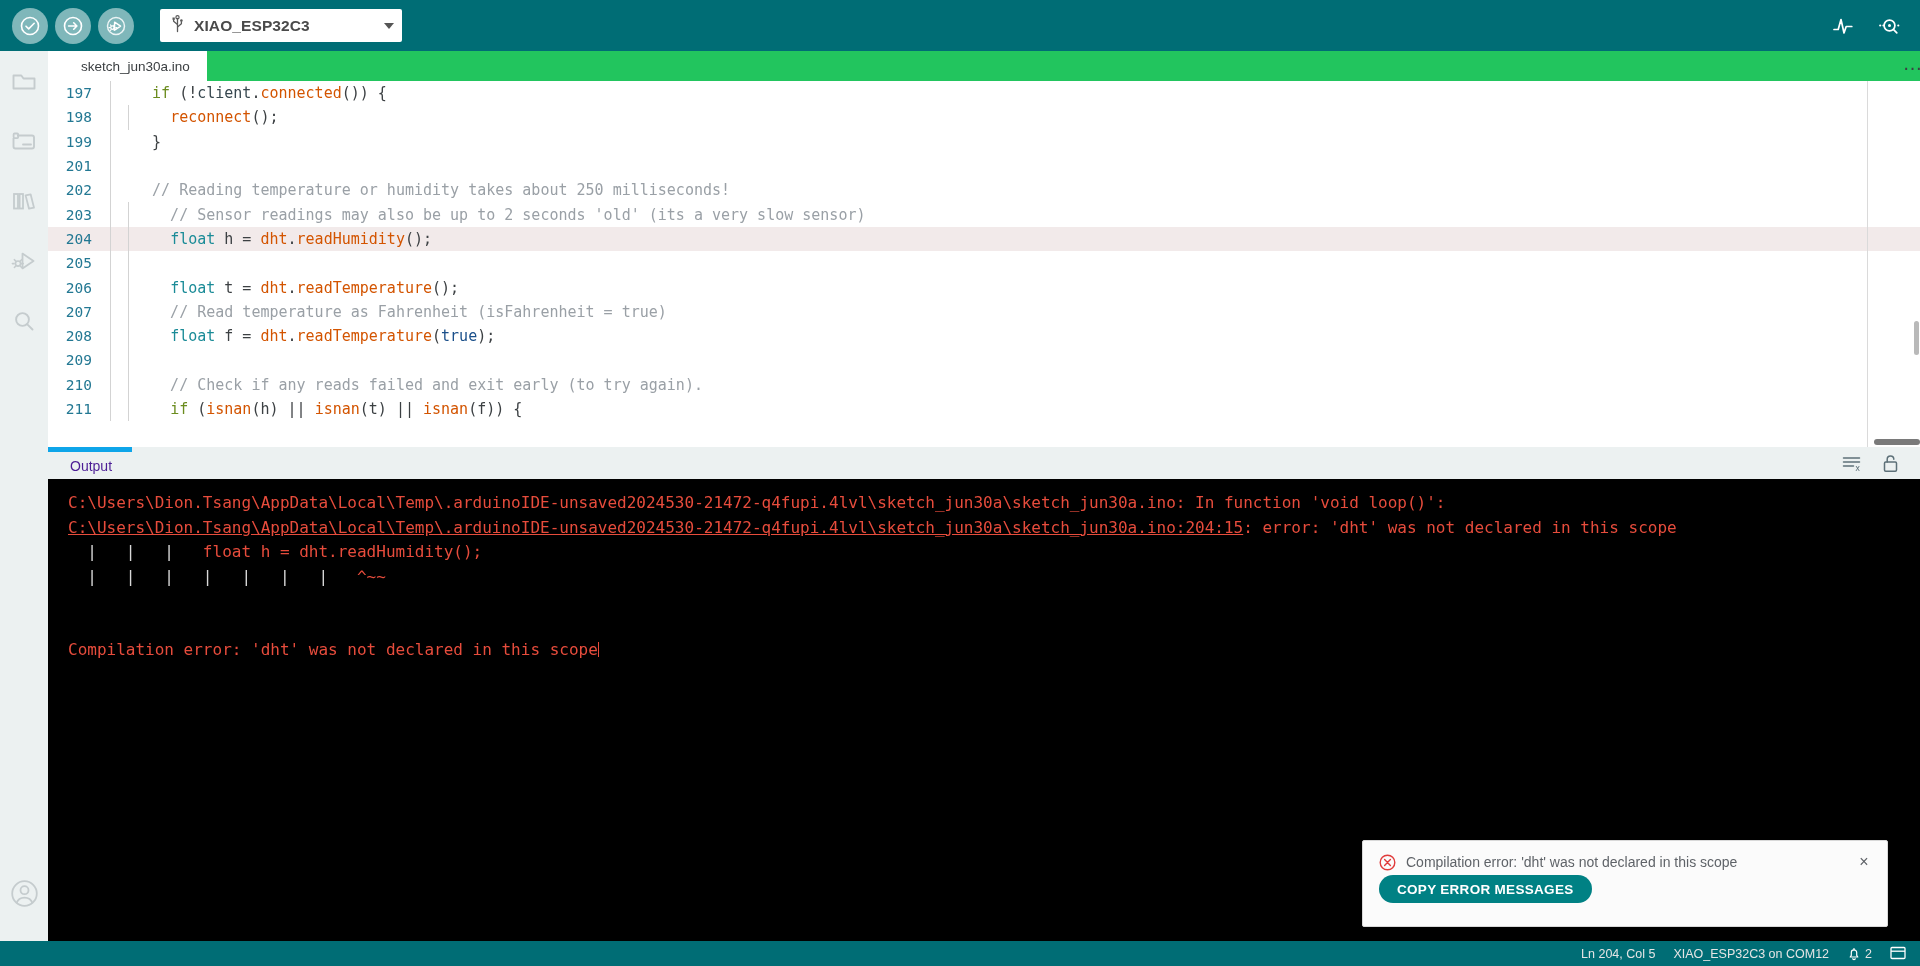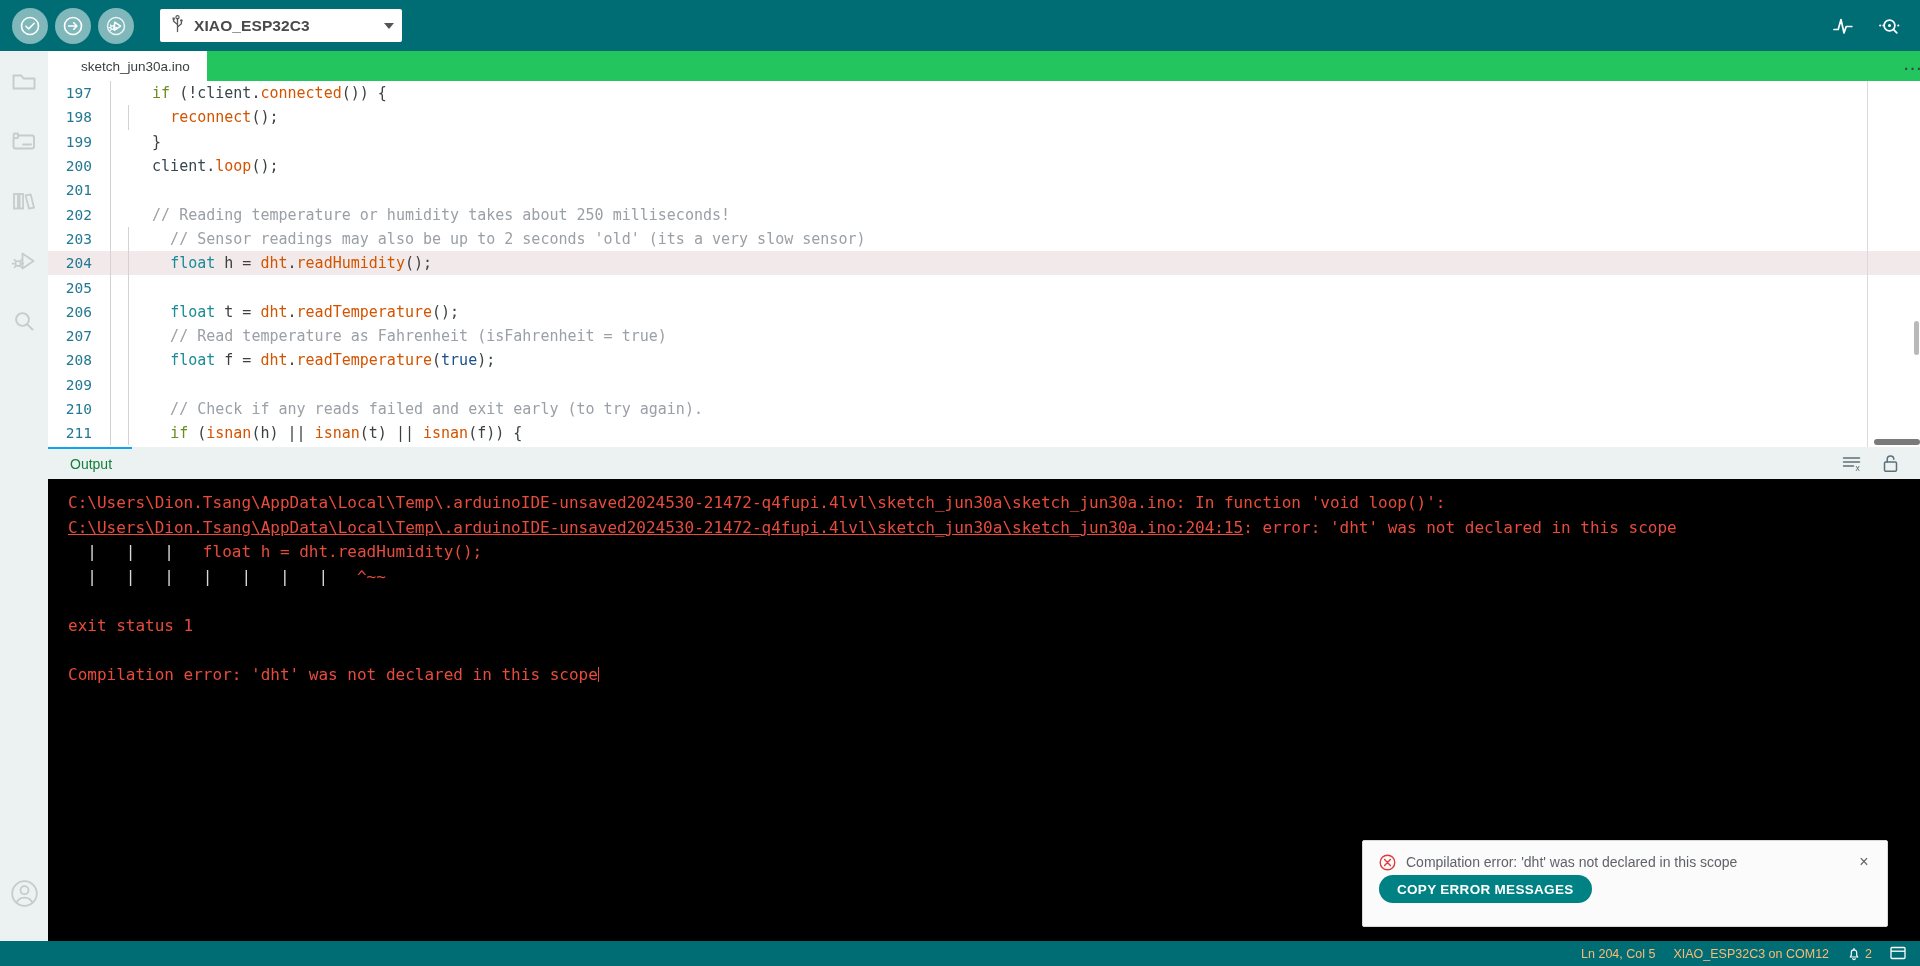--- a/index.html
+++ b/index.html
@@ -107,21 +107,21 @@
     background: #b9b9b9; border-radius: 3px; cursor: pointer;
   }
 
   
   .panel-header {
     position: absolute; left: 48px; top: 447px; width: 1872px; height: 32px;
     background: #ecf1f1; display: flex; align-items: center;
   }
   .panel-tab {
     height: 100%; display: flex; align-items: center; padding: 0 20px 0 22px;
-    font-size: 14px; color: #15803d; border-top: 2px solid #0ea5e9; cursor: pointer;
+    font-size: 14px; color: #4c1d95; border-top: 5px solid #0ea5e9; cursor: pointer;
   }
   .panel-actions { margin-left: auto; display: flex; align-items: center; gap: 20px; margin-right: 21px; }
   .panel-actions span { cursor: pointer; display: flex; }
 
   .console {
     position: absolute; left: 48px; top: 479px; width: 1872px; height: 462px;
     background: #000000; overflow: hidden;
     font-family: "DejaVu Sans Mono", monospace; font-size: 16px;
     padding: 14px 0 0 20px;
   }
@@ -152,21 +152,21 @@
   .toast-btn {
     background: #008184; color: #ffffff; border: none; border-radius: 16px;
     height: 28px; padding: 0 18px; font-size: 13.5px; font-weight: bold;
     letter-spacing: 0.3px; cursor: pointer; font-family: "Liberation Sans", sans-serif;
   }
 
   
   .statusbar {
     position: absolute; left: 0; bottom: 0; width: 1920px; height: 25px;
     background: #006d75; display: flex; align-items: center; justify-content: flex-end;
-    color: #fdba74; font-size: 12.5px; gap: 18px; padding-right: 14px;
+    color: #e5e5e5; font-size: 12.5px; gap: 18px; padding-right: 14px;
   }
   .sb-item { display: flex; align-items: center; gap: 4px; white-space: nowrap; }
   .sb-click { cursor: pointer; }
 </style>
 </head>
 <body>
 
 <div id="app">
 
   <div class="toolbar">
@@ -277,21 +277,20 @@
     <div class="tabbar-more">
       <span>…</span>
     </div>
   </div>
 
   <div class="editor">
     <div id="code-body">
         <div class="code-line"><span class="ln">197</span><span class="gutter-gap"><span class="ig" style="left: 14px;"></span></span><span class="code-txt"><span class="t-punct">  </span><span class="t-key">if</span><span class="t-punct"> (!</span><span class="t-var">client</span><span class="t-punct">.</span><span class="t-fn">connected</span><span class="t-punct">()) {</span></span></div>
         <div class="code-line"><span class="ln">198</span><span class="gutter-gap"><span class="ig" style="left: 14px;"></span><span class="ig" style="left: 32px;"></span></span><span class="code-txt"><span class="t-punct">    </span><span class="t-fn">reconnect</span><span class="t-punct">();</span></span></div>
         <div class="code-line"><span class="ln">199</span><span class="gutter-gap"><span class="ig" style="left: 14px;"></span></span><span class="code-txt"><span class="t-punct">  }</span></span></div>
-        <div class="code-line"><span class="ln">200</span><span class="gutter-gap"><span class="ig" style="left: 14px;"></span></span><span class="code-txt"><span class="t-punct">  </span><span class="t-var">client</span><span class="t-punct">.</span><span class="t-fn">loop</span><span class="t-punct">();</span></span></div>
         <div class="code-line"><span class="ln">201</span><span class="gutter-gap"><span class="ig" style="left: 14px;"></span></span><span class="code-txt"><span class="t-punct"></span></span></div>
         <div class="code-line"><span class="ln">202</span><span class="gutter-gap"><span class="ig" style="left: 14px;"></span></span><span class="code-txt"><span class="t-cmt">  // Reading temperature or humidity takes about 250 milliseconds!</span></span></div>
         <div class="code-line"><span class="ln">203</span><span class="gutter-gap"><span class="ig" style="left: 14px;"></span><span class="ig" style="left: 32px;"></span></span><span class="code-txt"><span class="t-cmt">    // Sensor readings may also be up to 2 seconds 'old' (its a very slow sensor)</span></span></div>
         <div class="code-line err-hl"><span class="ln">204</span><span class="gutter-gap"><span class="ig" style="left: 14px;"></span><span class="ig" style="left: 32px;"></span></span><span class="code-txt"><span class="t-punct">    </span><span class="t-type">float</span><span class="t-punct"> h = </span><span class="t-fn">dht</span><span class="t-punct">.</span><span class="t-fn">readHumidity</span><span class="t-punct">();</span></span></div>
         <div class="code-line"><span class="ln">205</span><span class="gutter-gap"><span class="ig" style="left: 14px;"></span><span class="ig" style="left: 32px;"></span></span></div>
         <div class="code-line"><span class="ln">206</span><span class="gutter-gap"><span class="ig" style="left: 14px;"></span><span class="ig" style="left: 32px;"></span></span><span class="code-txt"><span class="t-punct">    </span><span class="t-type">float</span><span class="t-punct"> t = </span><span class="t-fn">dht</span><span class="t-punct">.</span><span class="t-fn">readTemperature</span><span class="t-punct">();</span></span></div>
         <div class="code-line"><span class="ln">207</span><span class="gutter-gap"><span class="ig" style="left: 14px;"></span><span class="ig" style="left: 32px;"></span></span><span class="code-txt"><span class="t-cmt">    // Read temperature as Fahrenheit (isFahrenheit = true)</span></span></div>
         <div class="code-line"><span class="ln">208</span><span class="gutter-gap"><span class="ig" style="left: 14px;"></span><span class="ig" style="left: 32px;"></span></span><span class="code-txt"><span class="t-punct">    </span><span class="t-type">float</span><span class="t-punct"> f = </span><span class="t-fn">dht</span><span class="t-punct">.</span><span class="t-fn">readTemperature</span><span class="t-punct">(</span><span class="t-const">true</span><span class="t-punct">);</span></span></div>
         <div class="code-line"><span class="ln">209</span><span class="gutter-gap"><span class="ig" style="left: 14px;"></span><span class="ig" style="left: 32px;"></span></span><span class="code-txt"><span class="t-punct"></span></span></div>
         <div class="code-line"><span class="ln">210</span><span class="gutter-gap"><span class="ig" style="left: 14px;"></span><span class="ig" style="left: 32px;"></span></span><span class="code-txt"><span class="t-cmt">    // Check if any reads failed and exit early (to try again).</span></span></div>
@@ -322,21 +321,20 @@
     </div>
   </div>
 
   <div class="console">
     <div id="console-body">
         <div class="c-line">C:\Users\Dion.Tsang\AppData\Local\Temp\.arduinoIDE-unsaved2024530-21472-q4fupi.4lvl\sketch_jun30a\sketch_jun30a.ino: In function 'void loop()':</div>
         <div class="c-line"><span class="c-link">C:\Users\Dion.Tsang\AppData\Local\Temp\.arduinoIDE-unsaved2024530-21472-q4fupi.4lvl\sketch_jun30a\sketch_jun30a.ino:204:15</span><span>: error: 'dht' was not declared in this scope</span></div>
         <div class="c-line"><span class="c-bar">  |   |   |   </span><span class="c-caret">float h = dht.readHumidity();</span></div>
         <div class="c-line"><span class="c-bar">  |   |   |   |   |   |   |   </span><span class="c-caret">^~~</span></div>
         <div class="c-line"></div>
-        <div class="c-line">exit status 1</div>
         <div class="c-line"></div>
         <div class="c-line"><span>Compilation error: 'dht' was not declared in this scope</span><span class="c-cursor"></span></div>
       </div>
   </div>
 
   <div class="toast">
     <div class="toast-row">
       <span class="toast-icon">
         <svg width="17" height="17" viewBox="0 0 17 17">
           <circle cx="8.5" cy="8.5" r="7.3" fill="none" stroke="#e03b3b" stroke-width="1.4"></circle>

